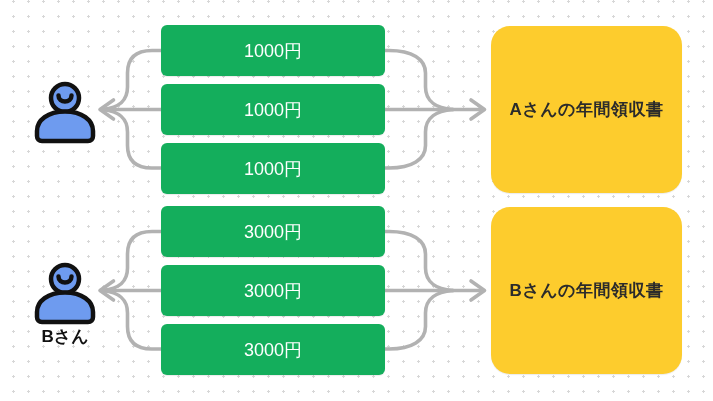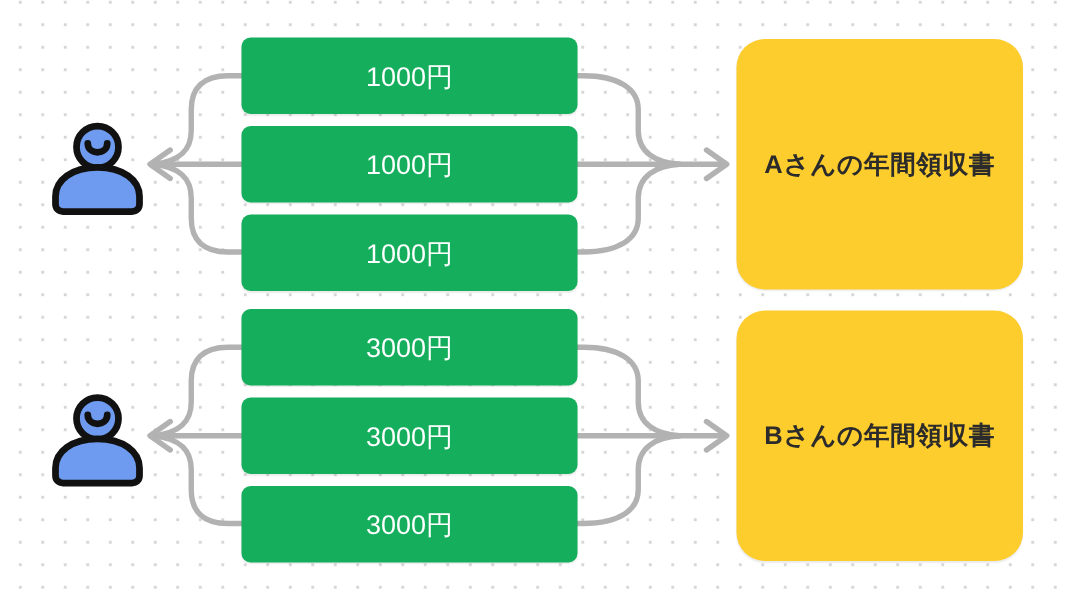--- a/index.html
+++ b/index.html
@@ -76,20 +76,21 @@
     <circle cx="33" cy="17" r="14" fill="#6e9bef" stroke="#111111" stroke-width="4.5"></circle>
     <path d="M26.5,14.5 C26.5,22.5 39.5,22.5 39.5,14.5" fill="none" stroke="#111111" stroke-width="4.5" stroke-linecap="round"></path>
     <path d="M33,30.5 C16,30.5 5,39 5,50 L5,55 C5,58 7,60 10,60 L56,60 C59,60 61,58 61,55 L61,50 C61,39 50,30.5 33,30.5 Z" fill="#6e9bef" stroke="#111111" stroke-width="4.5" stroke-linejoin="round"></path>
   </svg>
 
   <svg class="abs person-svg" style="left:32px;top:262px;" width="66" height="64" viewBox="0 0 66 64">
     <circle cx="33" cy="17" r="14" fill="#6e9bef" stroke="#111111" stroke-width="4.5"></circle>
     <path d="M26.5,14.5 C26.5,22.5 39.5,22.5 39.5,14.5" fill="none" stroke="#111111" stroke-width="4.5" stroke-linecap="round"></path>
     <path d="M33,30.5 C16,30.5 5,39 5,50 L5,55 C5,58 7,60 10,60 L56,60 C59,60 61,58 61,55 L61,50 C61,39 50,30.5 33,30.5 Z" fill="#6e9bef" stroke="#111111" stroke-width="4.5" stroke-linejoin="round"></path>
   </svg>
+  <div class="abs person-label" style="top:325px;">Bさん</div>
 
   <div class="abs payment-box" style="top:25px;">
     <span>1000円</span>
   </div>
   <div class="abs payment-box" style="top:84px;">
     <span>1000円</span>
   </div>
   <div class="abs payment-box" style="top:143px;">
     <span>1000円</span>
   </div>

